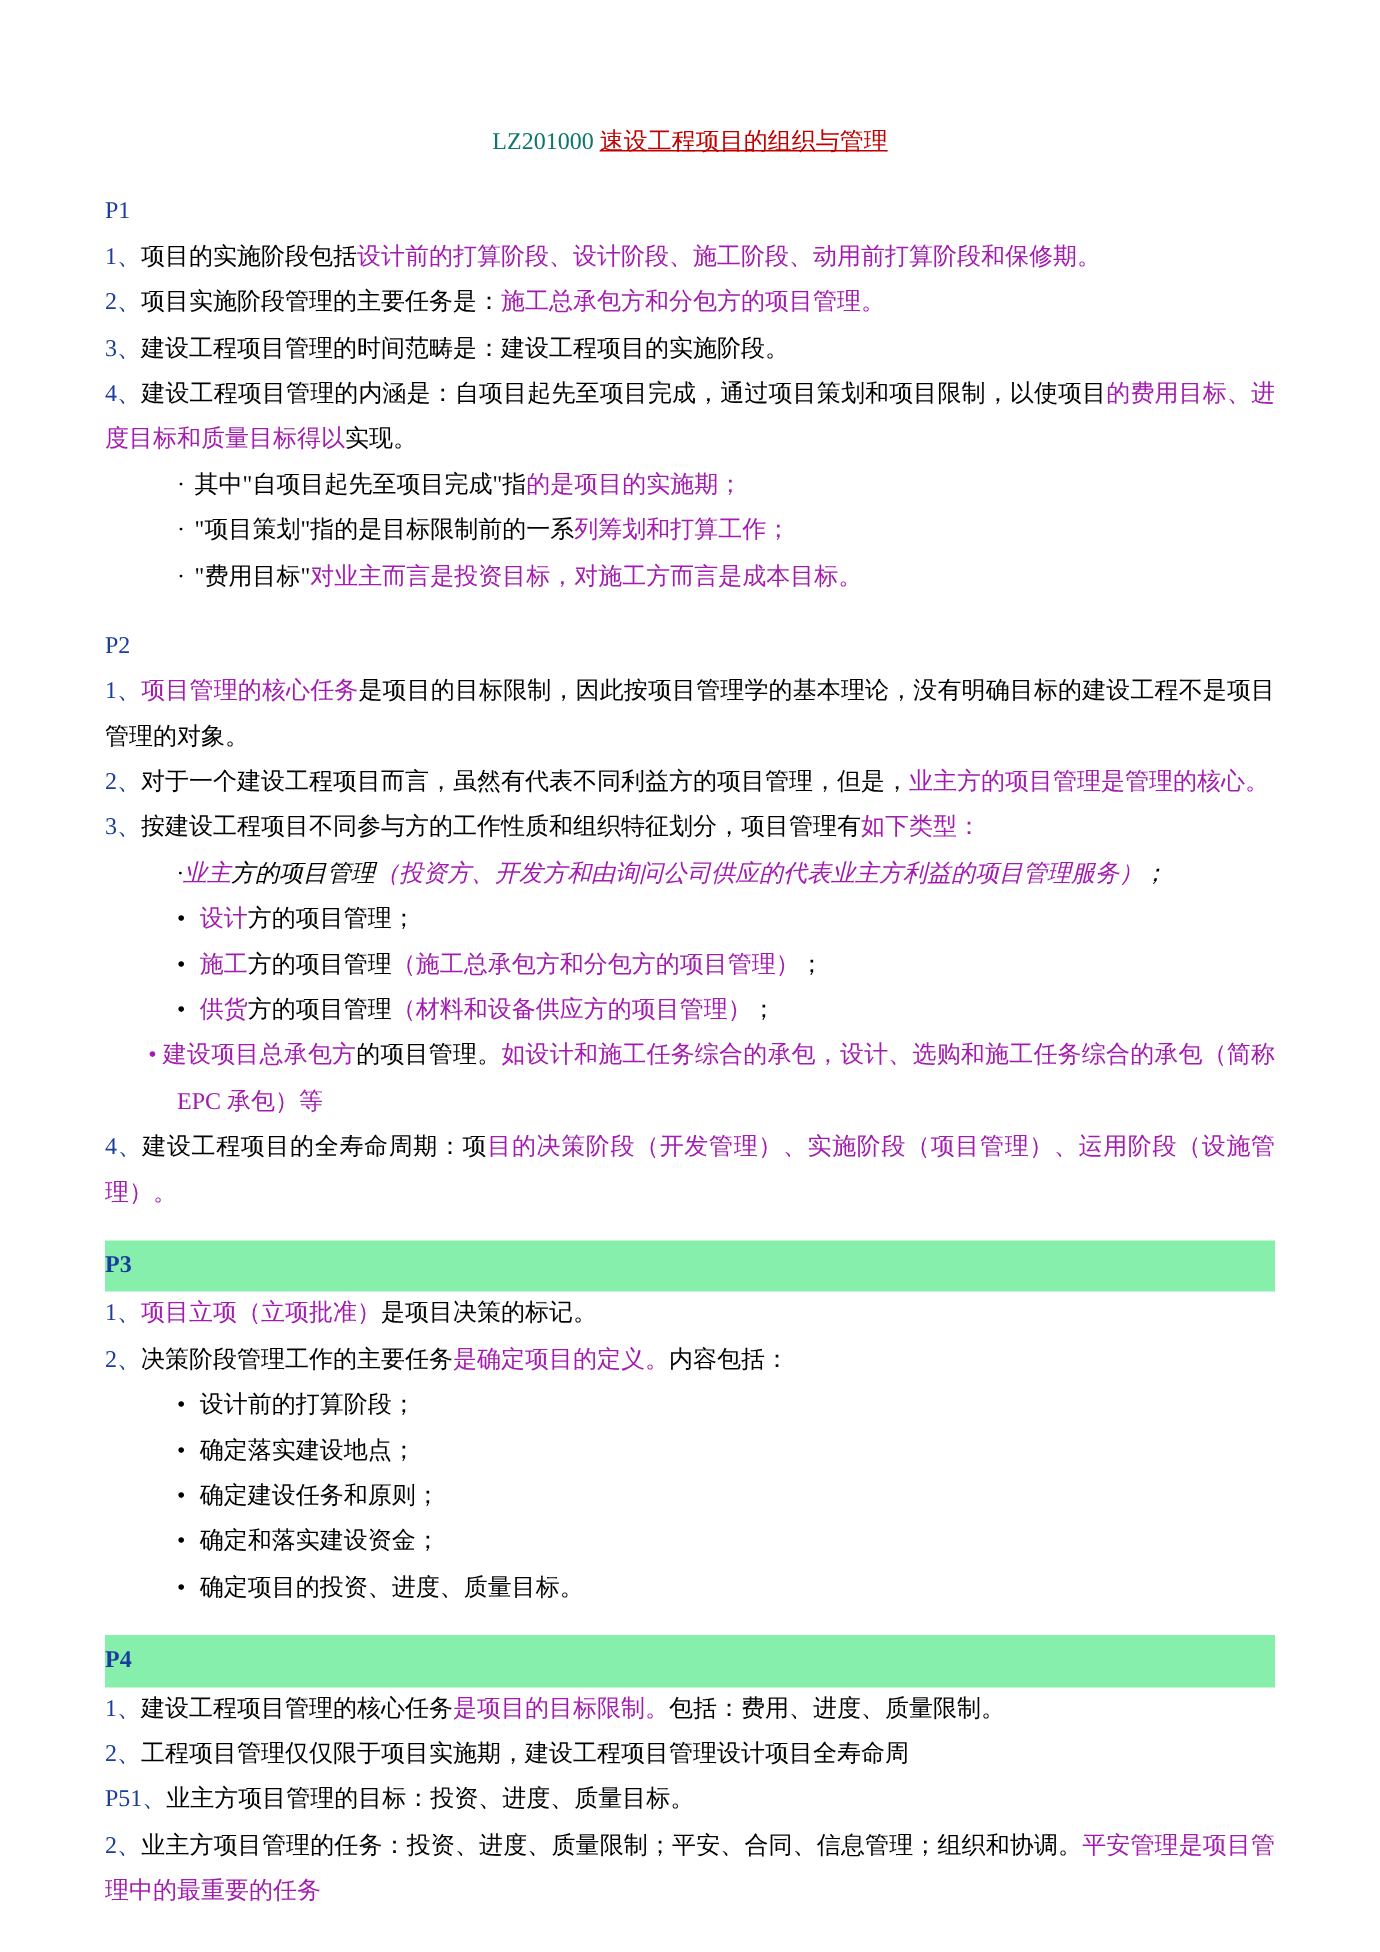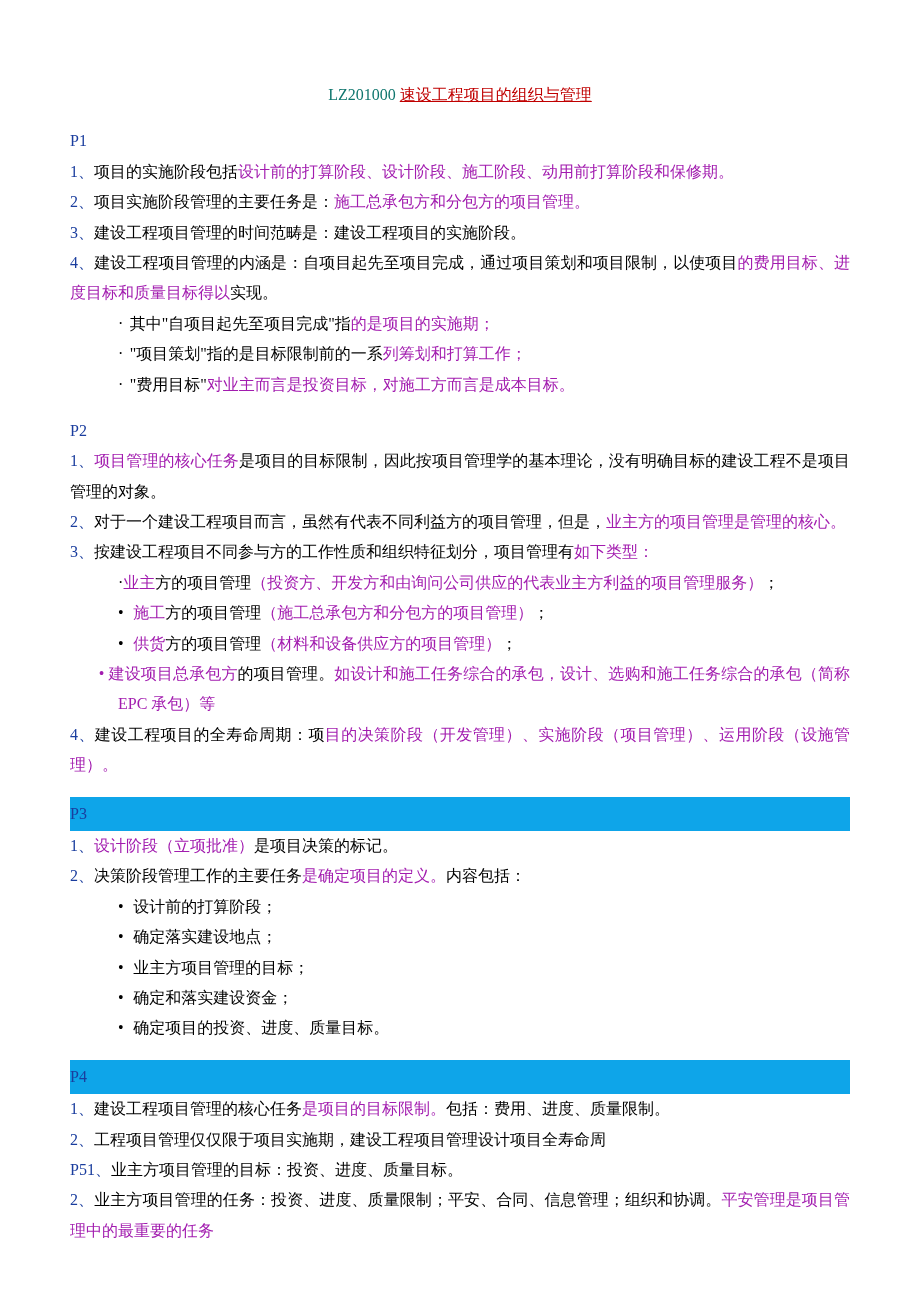--- a/index.html
+++ b/index.html
@@ -22,22 +22,23 @@
     color: #c00000;
     text-decoration: underline;
     text-decoration-color: #c00000;
   }
   .pnum {
     color: #1a3d9e;
     display: block;
     margin-top: 16px;
   }
   .pnum.bg {
-    background: #0ea5e9;
+    background: #86efac;
     padding: 2px 0;
+    font-weight: bold;
   }
   p {
     margin: 0;
     text-align: justify;
   }
   .num { color: #1a3d9e; }
   .red { color: #a21caf; }
   ul.bullets {
     list-style: none;
     margin: 0;
@@ -53,21 +54,21 @@
     padding-left: 3em;
   }
   ul.bullets2 li::before {
     content: "•";
     margin-right: 0.6em;
   }
   .indent-hang {
     padding-left: 3em;
     text-indent: -1.2em;
   }
-  .indent-start { padding-left: 3em; }
+  .indent-start { padding-left: 3em; font-style: italic; }
 </style>
 </head>
 <body>
 
 <div class="title">
   <span class="blue">LZ201000</span>
   <span class="red-underline">速设工程项目的组织与管理</span>
 </div>
 
 <span class="pnum">P1</span>
@@ -98,41 +99,42 @@
 <p>
   <span class="num">2、</span><span>对于一个建设工程项目而言，虽然有代表不同利益方的项目管理，但是，</span><span class="red">业主方的项目管理是管理的核心。</span>
 </p>
 <p>
   <span class="num">3、</span><span>按建设工程项目不同参与方的工作性质和组织特征划分，项目管理有</span><span class="red">如下类型：</span>
 </p>
 
 <p class="indent-start"><span>·</span><span class="red">业主</span><span>方的项目管理</span><span class="red">（投资方、开发方和由询问公司供应的代表业主方利益的项目管理服务）</span><span>；</span></p>
 
 <ul class="bullets2">
+  <li><span class="red">设计</span><span>方的项目管理；</span></li>
   <li><span class="red">施工</span><span>方的项目管理</span><span class="red">（施工总承包方和分包方的项目管理）</span><span>；</span></li>
   <li><span class="red">供货</span><span>方的项目管理</span><span class="red">（材料和设备供应方的项目管理）</span><span>；</span></li>
 </ul>
 <p class="indent-hang"><span class="red">•&nbsp;</span><span class="red">建设项目总承包方</span><span>的项目管理。</span><span class="red">如设计和施工任务综合的承包，设计、选购和施工任务综合的承包（简称 EPC 承包）等</span></p>
 
 <p>
   <span class="num">4、</span><span>建设工程项目的全寿命周期：项</span><span class="red">目的决策阶段（开发管理）、实施阶段（项目管理）、运用阶段（设施管理）。</span>
 </p>
 
 <span class="pnum bg">P3</span>
 
 <p>
-  <span class="num">1、</span><span class="red">设计阶段（立项批准）</span><span>是项目决策的标记。</span>
+  <span class="num">1、</span><span class="red">项目立项（立项批准）</span><span>是项目决策的标记。</span>
 </p>
 <p>
   <span class="num">2、</span><span>决策阶段管理工作的主要任务</span><span class="red">是确定项目的定义。</span><span>内容包括：</span>
 </p>
 <ul class="bullets2">
   <li>设计前的打算阶段；</li>
   <li>确定落实建设地点；</li>
-  <li>业主方项目管理的目标；</li>
+  <li>确定建设任务和原则；</li>
   <li>确定和落实建设资金；</li>
   <li>确定项目的投资、进度、质量目标。</li>
 </ul>
 
 <span class="pnum bg">P4</span>
 
 <p>
   <span class="num">1、</span><span>建设工程项目管理的核心任务</span><span class="red">是项目的目标限制。</span><span>包括：费用、进度、质量限制。</span>
 </p>
 <p>

